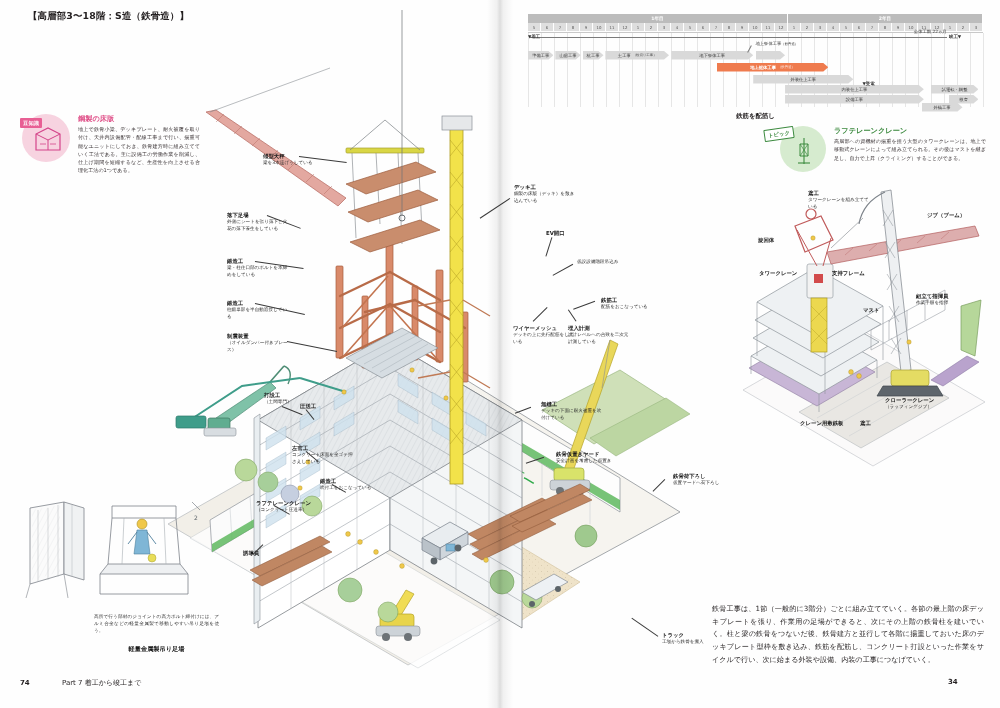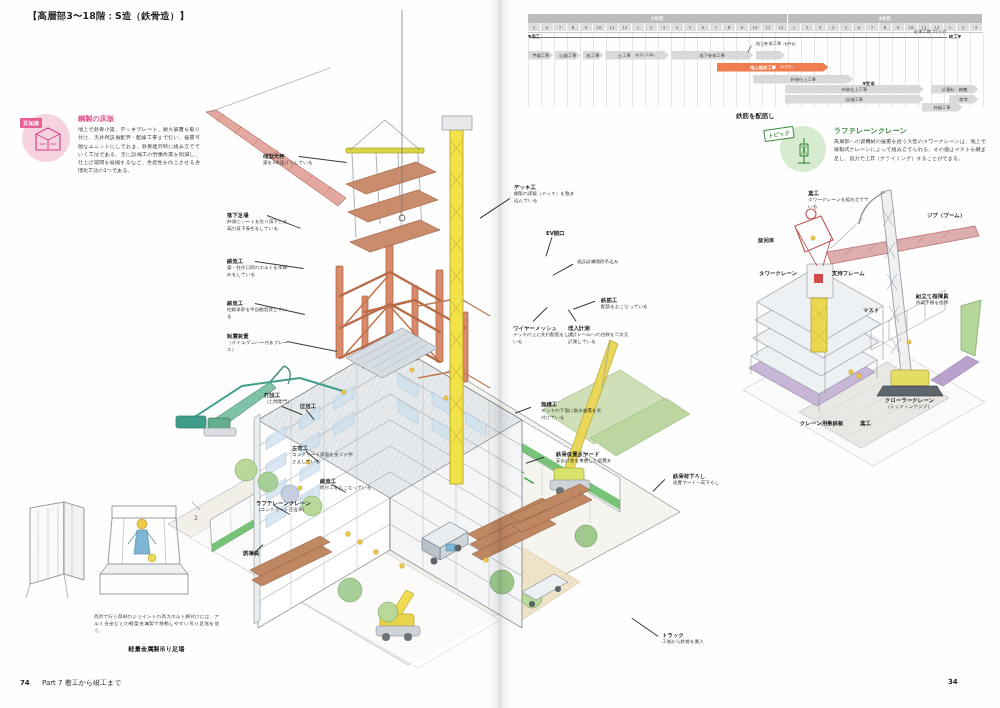--- a/index.html
+++ b/index.html
@@ -84,21 +84,21 @@
   #scaffold-inset{position:absolute;left:22px;top:495px;width:200px;}
   #scaffold-inset .cap{position:absolute;left:72px;top:118px;width:125px;font-size:4.6px;line-height:1.55;color:#2c2c2c;text-align:justify;}
   #scaffold-inset .capttl{position:absolute;left:72px;top:150px;width:125px;font-size:6.2px;font-weight:bold;text-align:center;color:#1b1b1b;}
 
   
   #bottom-text{position:absolute;left:712px;top:603px;width:272px;font-size:7.1px;line-height:1.78;
                color:#231f20;text-align:justify;}
 
   
   #folio-left{position:absolute;left:20px;top:678px;font-size:7px;color:#231f20;}
-  #folio-left .num{font-weight:bold;margin-right:10px;}
+  #folio-left .num{font-weight:bold;margin-right:30px;}
   #folio-right{position:absolute;left:948px;top:678px;font-size:7px;font-weight:bold;color:#231f20;}
 
   svg{display:block;overflow:visible;}
 </style>
 </head>
 <body>
 
 <div id="page">
 
   <div class="pagebg" id="leftpage"></div>
@@ -826,20 +826,21 @@
     </g>
 
     <path d="M168 4 L176 12" stroke="#7d838a" stroke-width="0.7"></path>
     <text x="170" y="22" font-size="6" fill="#5c6469">2</text>
   </svg>
   <div id="scaffold-inset">
     <div class="cap jp">高所で行う部材のジョイントの高力ボルト締付けには、アルミ合金などの軽量金属製で移動しやすい吊り足場を使う。</div>
     <div class="capttl jp">軽量金属製吊り足場</div>
   </div>
 
+  <div id="bottom-text" class="jp">鉄骨工事は、1節（一般的に3階分）ごとに組み立てていく。各節の最上階の床デッキプレートを張り、作業用の足場ができると、次にその上階の鉄骨柱を建いでいく。柱と梁の鉄骨をつないだ後、鉄骨建方と並行して各階に揚重しておいた床のデッキプレート型枠を敷き込み、鉄筋を配筋し、コンクリート打設といった作業をサイクルで行い、次に始まる外装や設備、内装の工事につなげていく。</div>
 
   <div id="folio-left" class="jp">
     <span class="num">74</span>
     <span>Part 7 着工から竣工まで</span>
   </div>
   <div id="folio-right" class="jp">34</div>
 
   <div id="gutter"></div>
 </div>
 

